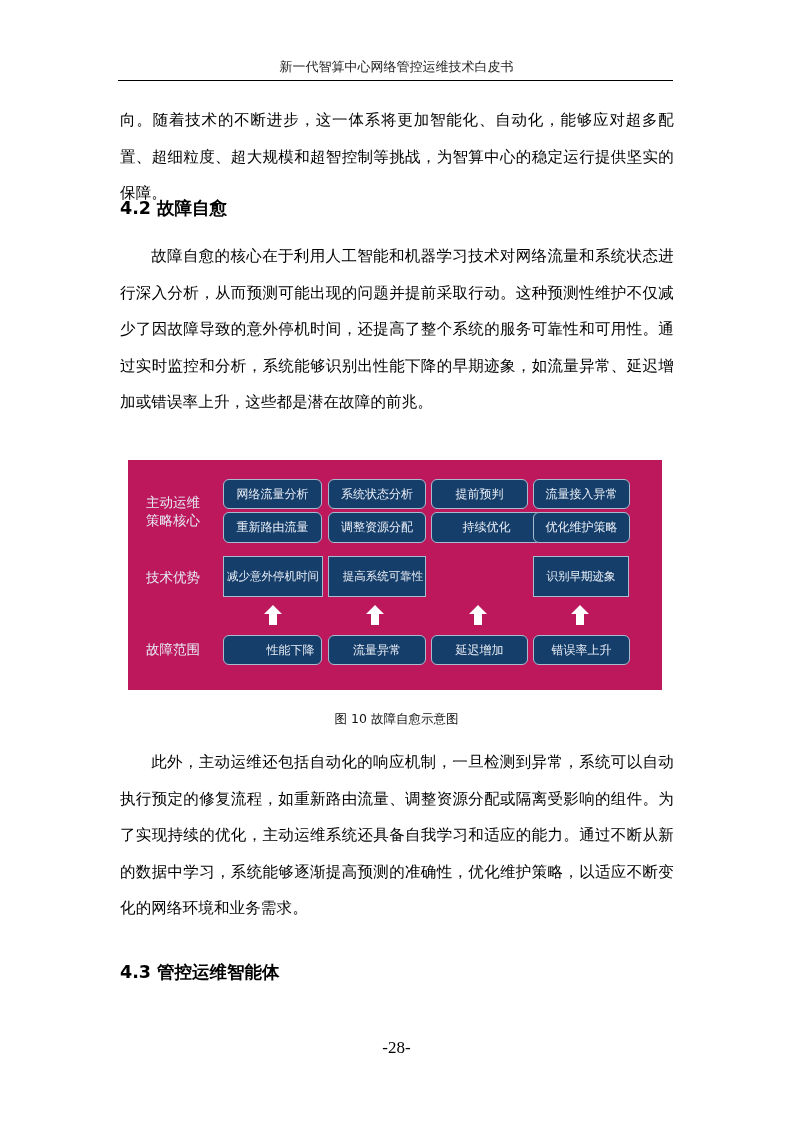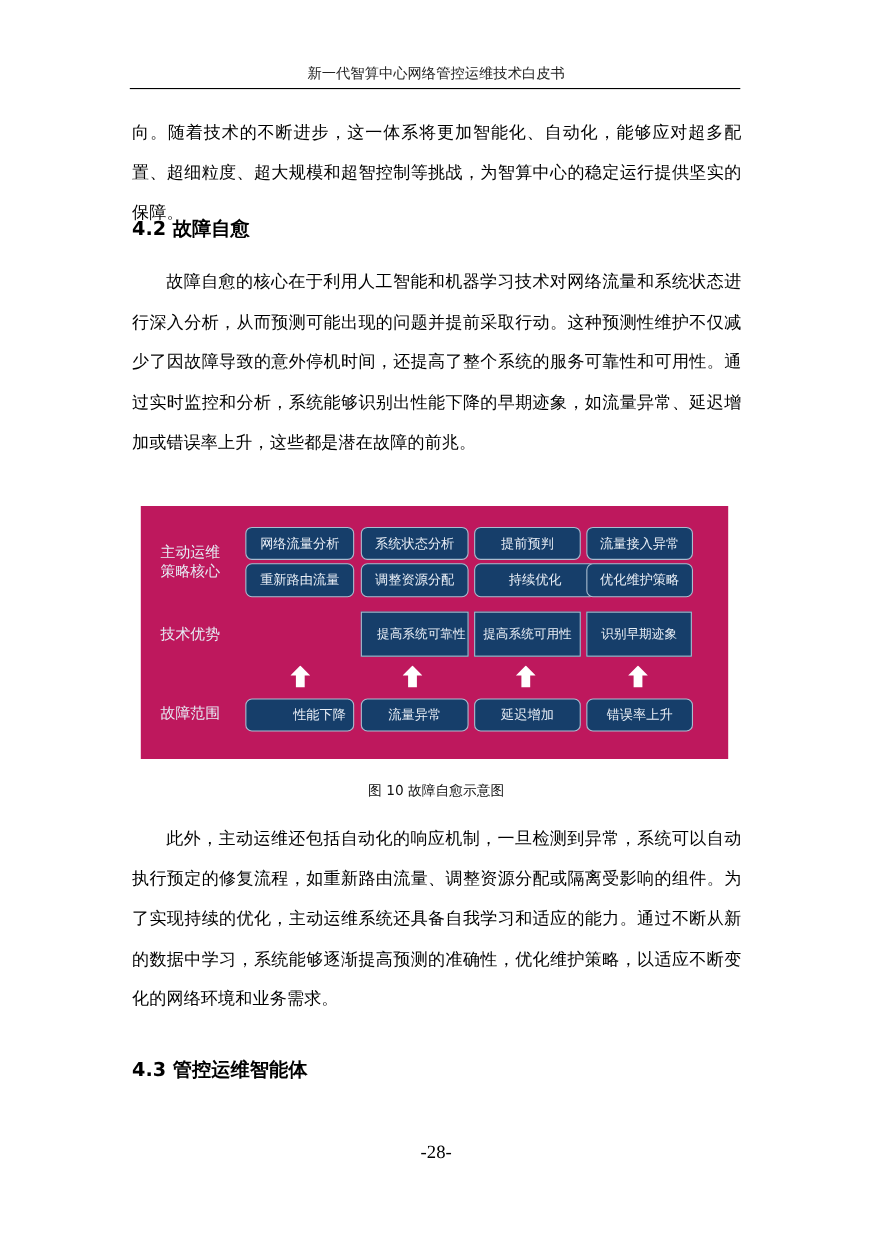--- a/index.html
+++ b/index.html
@@ -53,22 +53,22 @@
   <div class="box round" style="left:95px; top:19px; width:99px; height:30px;">网络流量分析</div>
   <div class="box round" style="left:200px; top:19px; width:98px; height:30px;">系统状态分析</div>
   <div class="box round" style="left:303px; top:19px; width:97px; height:30px;">提前预判</div>
   <div class="box round" style="left:405px; top:19px; width:97px; height:30px;">流量接入异常</div>
 
   <div class="box round" style="left:95px; top:52px; width:99px; height:31px;">重新路由流量</div>
   <div class="box round" style="left:200px; top:52px; width:98px; height:31px;">调整资源分配</div>
   <div class="box round" style="left:303px; top:52px; width:111px; height:31px;">持续优化</div>
   <div class="box round" style="left:405px; top:52px; width:97px; height:31px;">优化维护策略</div>
 
+  <div class="box sq" style="left:95px; top:96px; width:100px; height:41px;">减少意外停机时间</div>
   <div class="box sq" style="left:200px; top:96px; width:98px; height:41px;padding-left:12px;">提高系统可靠性</div>
-  <div class="box sq" style="left:303px; top:96px; width:97px; height:41px;">提高系统可用性</div>
   <div class="box sq" style="left:405px; top:96px; width:96px; height:41px;">识别早期迹象</div>
 
   <svg class="arrow" style="left:136px; top:145px;" viewBox="0 0 18 20">
       <polygon points="9,0 18,9 13,9 13,20 5,20 5,9 0,9" fill="#ffffff"></polygon>
     </svg>
   <svg class="arrow" style="left:238px; top:145px;" viewBox="0 0 18 20">
       <polygon points="9,0 18,9 13,9 13,20 5,20 5,9 0,9" fill="#ffffff"></polygon>
     </svg>
   <svg class="arrow" style="left:341px; top:145px;" viewBox="0 0 18 20">
       <polygon points="9,0 18,9 13,9 13,20 5,20 5,9 0,9" fill="#ffffff"></polygon>

